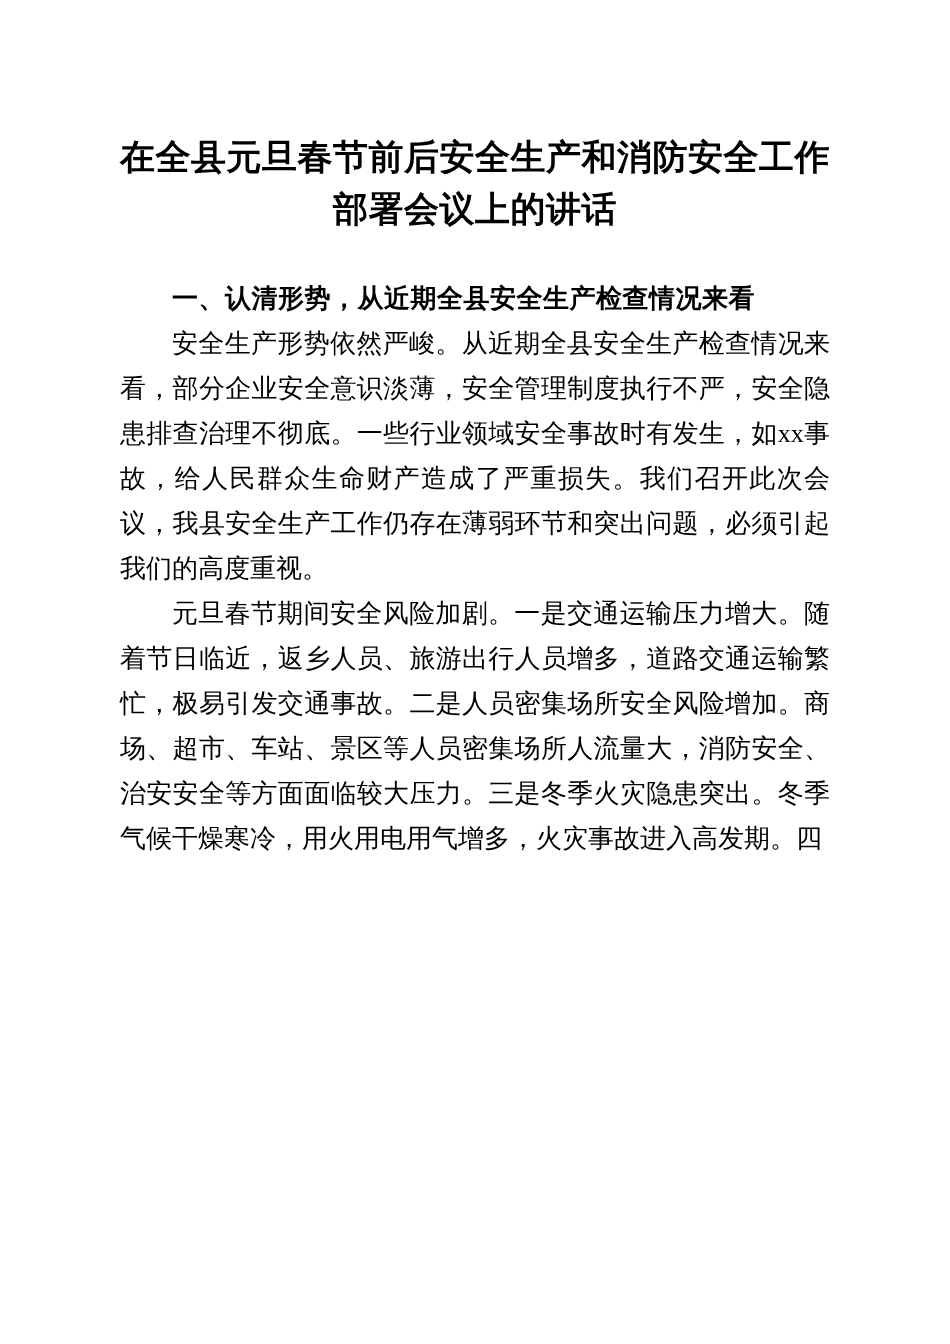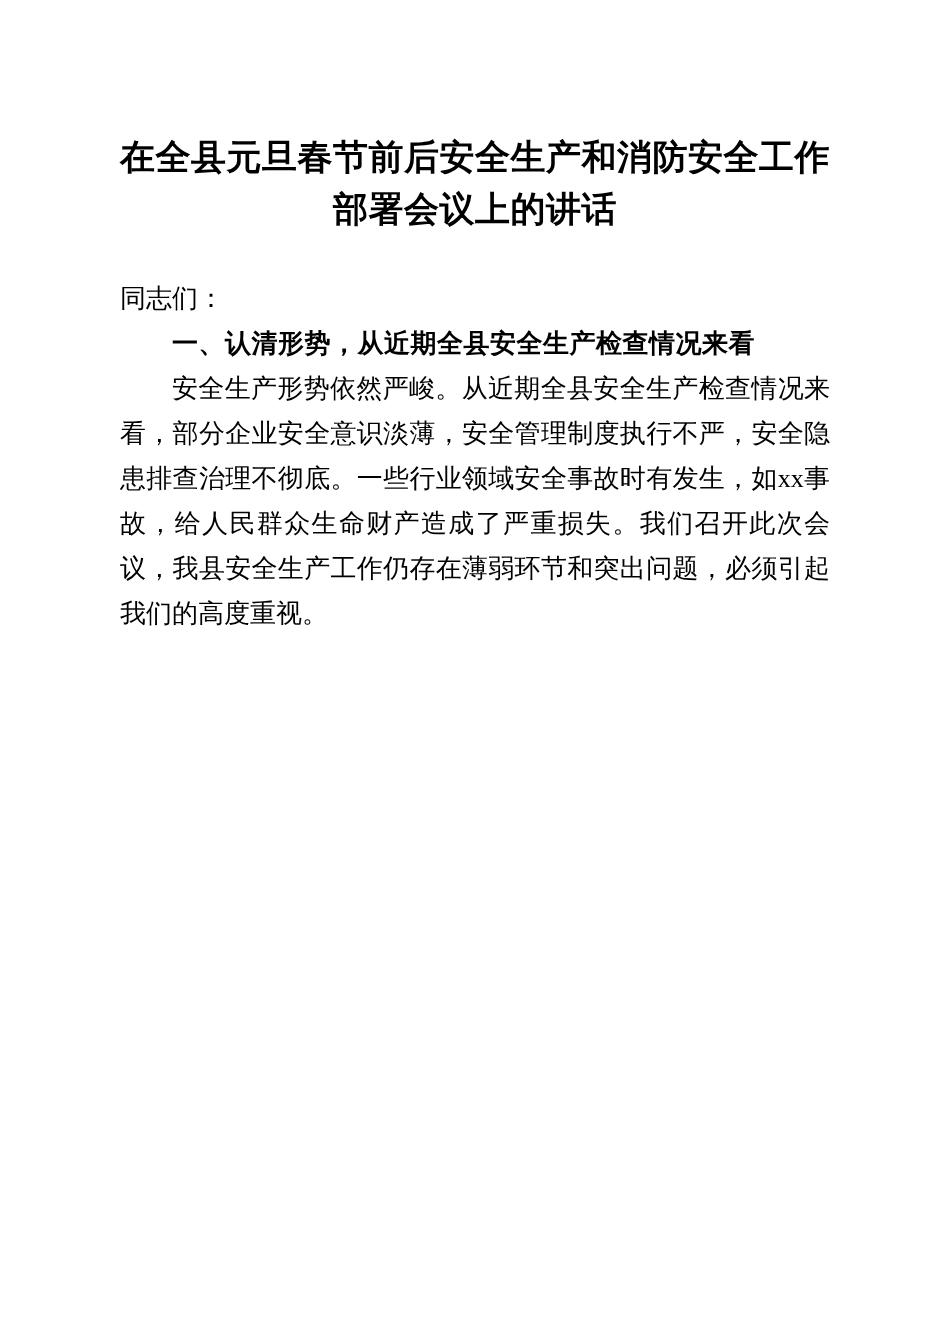--- a/index.html
+++ b/index.html
@@ -47,21 +47,21 @@
     letter-spacing: 0.5px;
   }
 </style>
 </head>
 <body>
 
 <div class="page">
   <h1 class="doc-title">在全县元旦春节前后安全生产和消防安全工作部署会议上的讲话</h1>
 
   <div class="doc-body">
-    <p>同志们：</p>
 
 
     <p class="section-heading">一、认清形势，从近期全县安全生产检查情况来看</p>
 
     <p class="indent">安全生产形势依然严峻。从近期全县安全生产检查情况来看，部分企业安全意识淡薄，安全管理制度执行不严，安全隐患排查治理不彻底。一些行业领域安全事故时有发生，如xx事故，给人民群众生命财产造成了严重损失。我们召开此次会议，我县安全生产工作仍存在薄弱环节和突出问题，必须引起我们的高度重视。</p>
 
+    <p class="indent">元旦春节期间安全风险加剧。一是交通运输压力增大。随着节日临近，返乡人员、旅游出行人员增多，道路交通运输繁忙，极易引发交通事故。二是人员密集场所安全风险增加。商场、超市、车站、景区等人员密集场所人流量大，消防安全、治安安全等方面面临较大压力。三是冬季火灾隐患突出。冬季气候干燥寒冷，用火用电用气增多，火灾事故进入高发期。四</p>
   </div>
 </div>
 
 </body></html>

